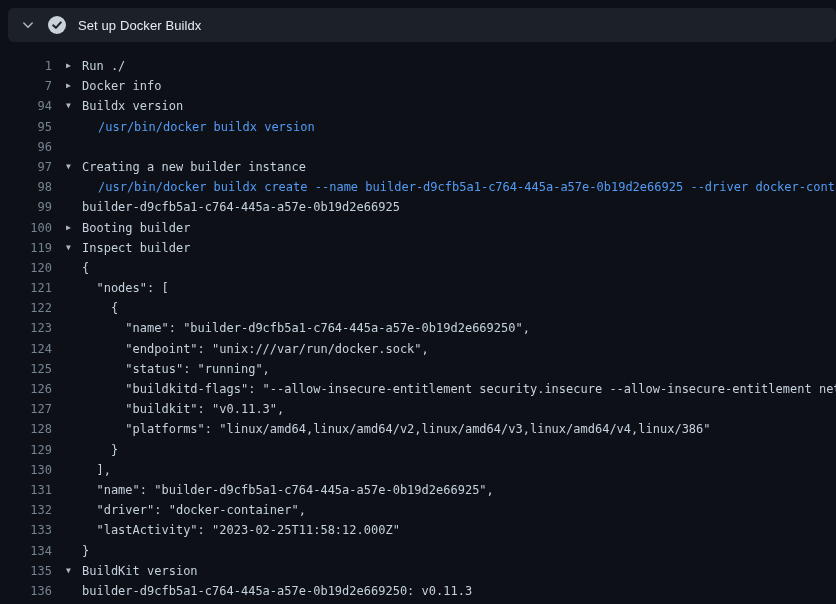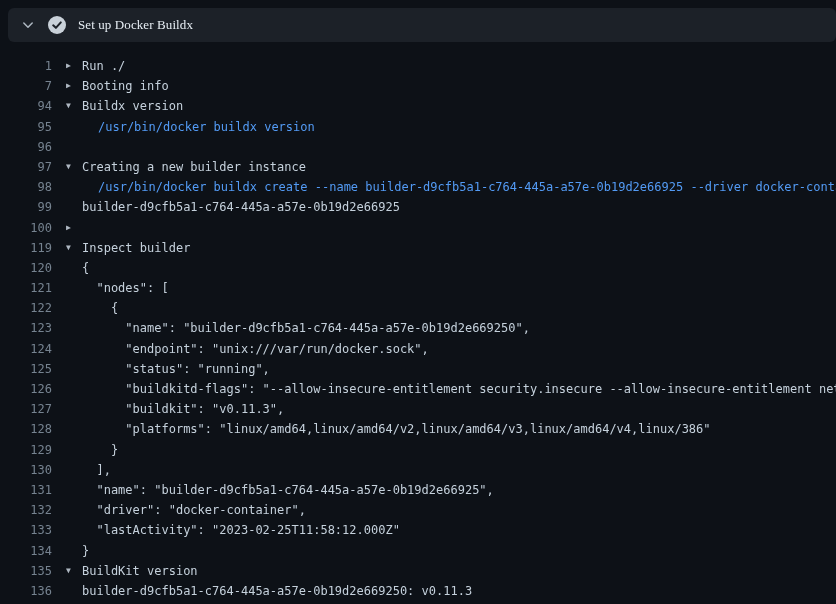--- a/index.html
+++ b/index.html
@@ -31,21 +31,21 @@
   .chev{
     width:24px;height:24px;display:flex;align-items:center;justify-content:center;
     flex:none;
   }
   .check{
     width:18px;height:18px;margin-left:8px;flex:none;
     display:flex;align-items:center;justify-content:center;
   }
   .step-title{
     margin-left:12px;
-    font-family:Liberation Serif, serif;
+    font-family:Liberation Sans, sans-serif;
     font-size:13px;font-weight:500;color:var(--title-color);
     letter-spacing:.1px;
   }
   .log{
     position:absolute;top:56px;left:0;right:0;
     font-size:12px;
   }
   .line{
     display:flex;align-items:center;
     height:20.2px;line-height:20.2px;
@@ -85,21 +85,21 @@
 
 <div class="log" id="log">
     <div class="line group">
     <span class="num">1</span>
     <span class="arrow">▶</span>
     <span class="text">Run ./</span>
   </div>
     <div class="line group">
     <span class="num">7</span>
     <span class="arrow">▶</span>
-    <span class="text">Booting info</span>
+    <span class="text">Docker info</span>
   </div>
     <div class="line group">
     <span class="num">94</span>
     <span class="arrow">▼</span>
     <span class="text">Buildx version</span>
   </div>
     <div class="line command">
     <span class="num">95</span>
     <span class="arrow"></span>
     <span class="text">/usr/bin/docker buildx version</span>
@@ -119,20 +119,21 @@
     <span class="text">/usr/bin/docker buildx create --name builder-d9cfb5a1-c764-445a-a57e-0b19d2e66925 --driver docker-container</span>
   </div>
     <div class="line">
     <span class="num">99</span>
     <span class="arrow"></span>
     <span class="text">builder-d9cfb5a1-c764-445a-a57e-0b19d2e66925</span>
   </div>
     <div class="line group">
     <span class="num">100</span>
     <span class="arrow">▶</span>
+    <span class="text">Booting builder</span>
   </div>
     <div class="line group">
     <span class="num">119</span>
     <span class="arrow">▼</span>
     <span class="text">Inspect builder</span>
   </div>
     <div class="line">
     <span class="num">120</span>
     <span class="arrow"></span>
     <span class="text">{</span>

